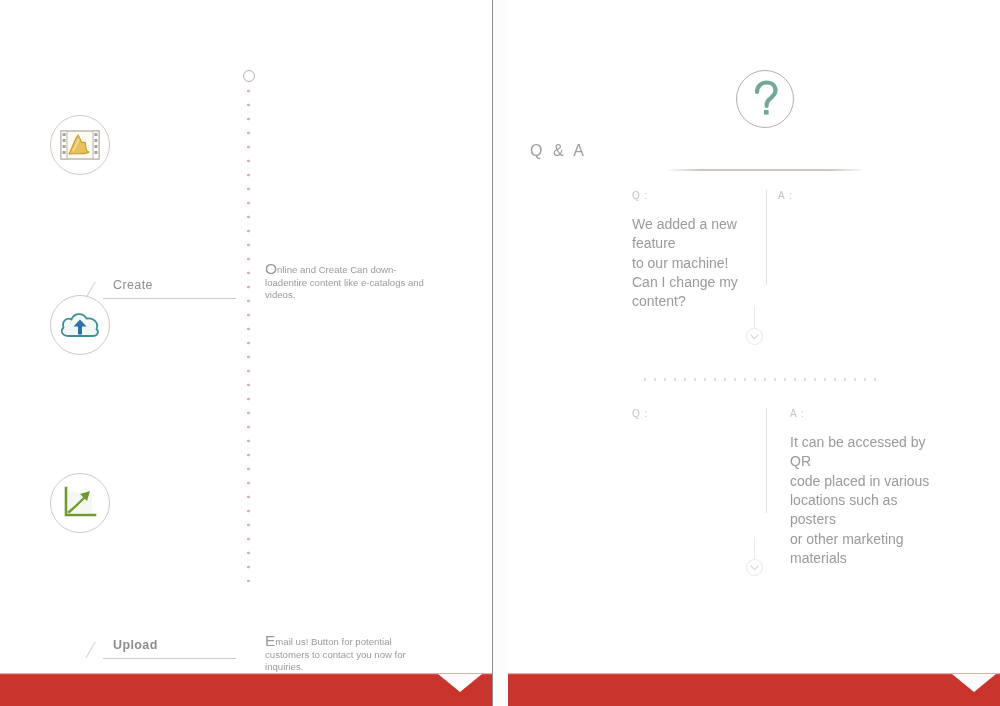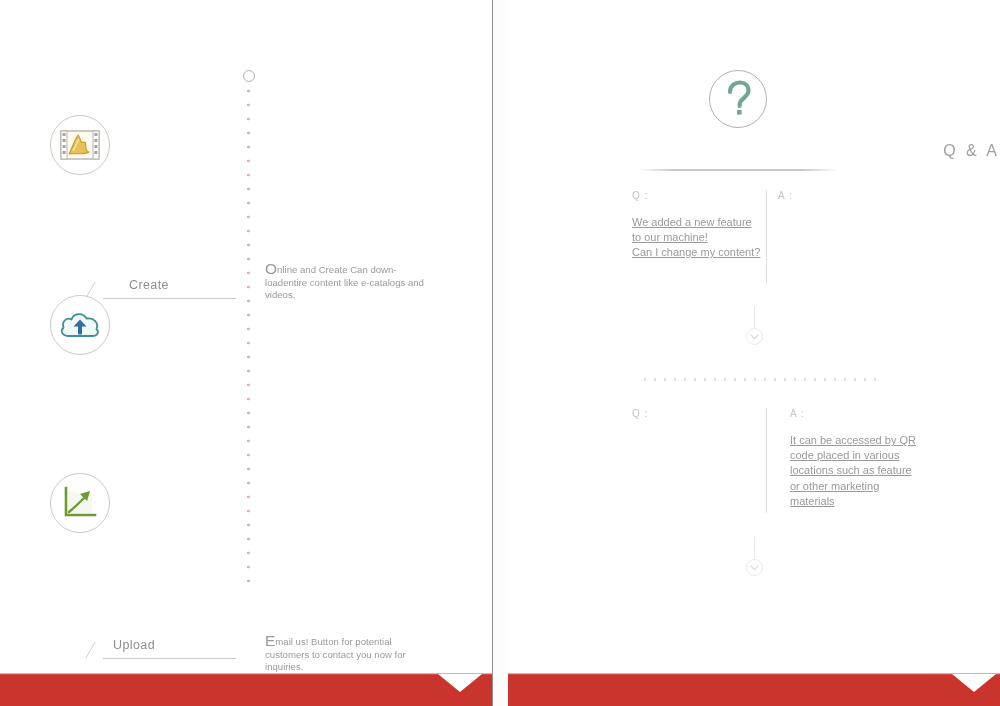--- a/index.html
+++ b/index.html
@@ -69,56 +69,56 @@
     position:absolute;left:265px;width:172px;
     font-size:9.6px;line-height:1.32;color:#9a9a9a;
   }
   .step .body .drop{
     font-size:15.5px;line-height:0;color:#9a9a9a;vertical-align:-1px;
   }
 
   
   .step-create{top:115px;}
   .step-create .badge{top:0;}
-  .step-create .label{left:129px;top:163px;}
+  .step-create .label{left:113px;top:163px;}
   .step-create .rule{left:103px;top:183px;width:133px;}
   .step-create .tail{left:90px;top:167px;}
   .step-create .body{top:149px;}
 
   .step-upload{top:295px;}
   .step-upload .badge{top:0;}
-  .step-upload .label{left:113px;top:343px;}
+  .step-upload .label{left:113px;top:343px;font-weight:bold;}
   .step-upload .rule{left:103px;top:363px;width:133px;}
   .step-upload .tail{left:90px;top:347px;}
   .step-upload .body{top:341px;}
 
   .step-promo{top:473px;}
   .step-promo .badge{top:0;}
 
   
-  .qa-head{position:absolute;left:476px;right:0;top:70px;text-align:right;}
+  .qa-head{position:absolute;left:530px;right:0;top:70px;text-align:left;}
   .qa-mark{
     width:58px;height:58px;border-radius:50%;border:1px solid #b7b0ab;
     margin:0 auto;display:flex;align-items:center;justify-content:center;box-sizing:border-box;
   }
   .qa-title{
     margin-top:14px;font-size:16px;color:#9e9e9e;letter-spacing:3px;font-weight:400;
   }
   .qa-underline{
     width:200px;height:2px;margin:9px auto 0;
     background:linear-gradient(to right,rgba(200,195,190,0),#cbc6c1 18%,#cbc6c1 82%,rgba(200,195,190,0));
   }
 
   .qa-block{position:absolute;left:508px;right:0;}
   .qa-block .col{position:absolute;top:0;}
   .qa-block .col.q{left:124px;width:135px;}
   .qa-block .col.a{left:270px;width:145px;}
   .qa-block .vsep{position:absolute;top:0;left:258px;width:1px;background:#e3e0dd;}
   .qa-tag{font-size:10px;color:#c6c3c0;letter-spacing:1px;margin-bottom:14px;}
-  .qa-text{font-size:11px;line-height:1.38;color:#9a9a9a;white-space:pre-line;text-decoration:underline;}
+  .qa-text{font-size:14px;line-height:1.38;color:#9a9a9a;white-space:pre-line;}
 
   .qa1{top:190px;}
   .qa1 .vsep{height:95px;}
   .qa2{top:408px;}
   .qa2 .vsep{height:105px;}
   .qa2 .col.a{left:282px;}
 
   .qa-toggle{position:absolute;left:508px;right:0;text-align:center;}
   .qa-toggle .stem{width:1px;height:22px;background:#ece9e6;margin:0 auto;}
   .qa-toggle .knob{
@@ -244,21 +244,21 @@
 
   <div class="qa-block qa2">
     <div class="vsep"></div>
     <div class="col q">
       <div class="qa-tag">Q :</div>
     </div>
     <div class="col a">
       <div class="qa-tag">A :</div>
       <div class="qa-text">It can be accessed by QR
 code placed in various
-locations such as feature
+locations such as posters
 or other marketing
 materials</div>
     </div>
   </div>
 
   <div class="qa-toggle tog2">
     <div class="stem"></div>
     <div class="knob">
       <svg width="9" height="6" viewBox="0 0 9 6">
         <path d="M1 1 L4.5 4.6 L8 1" fill="none" stroke="#ddd8d4" stroke-width="1.2" stroke-linecap="round"></path>

